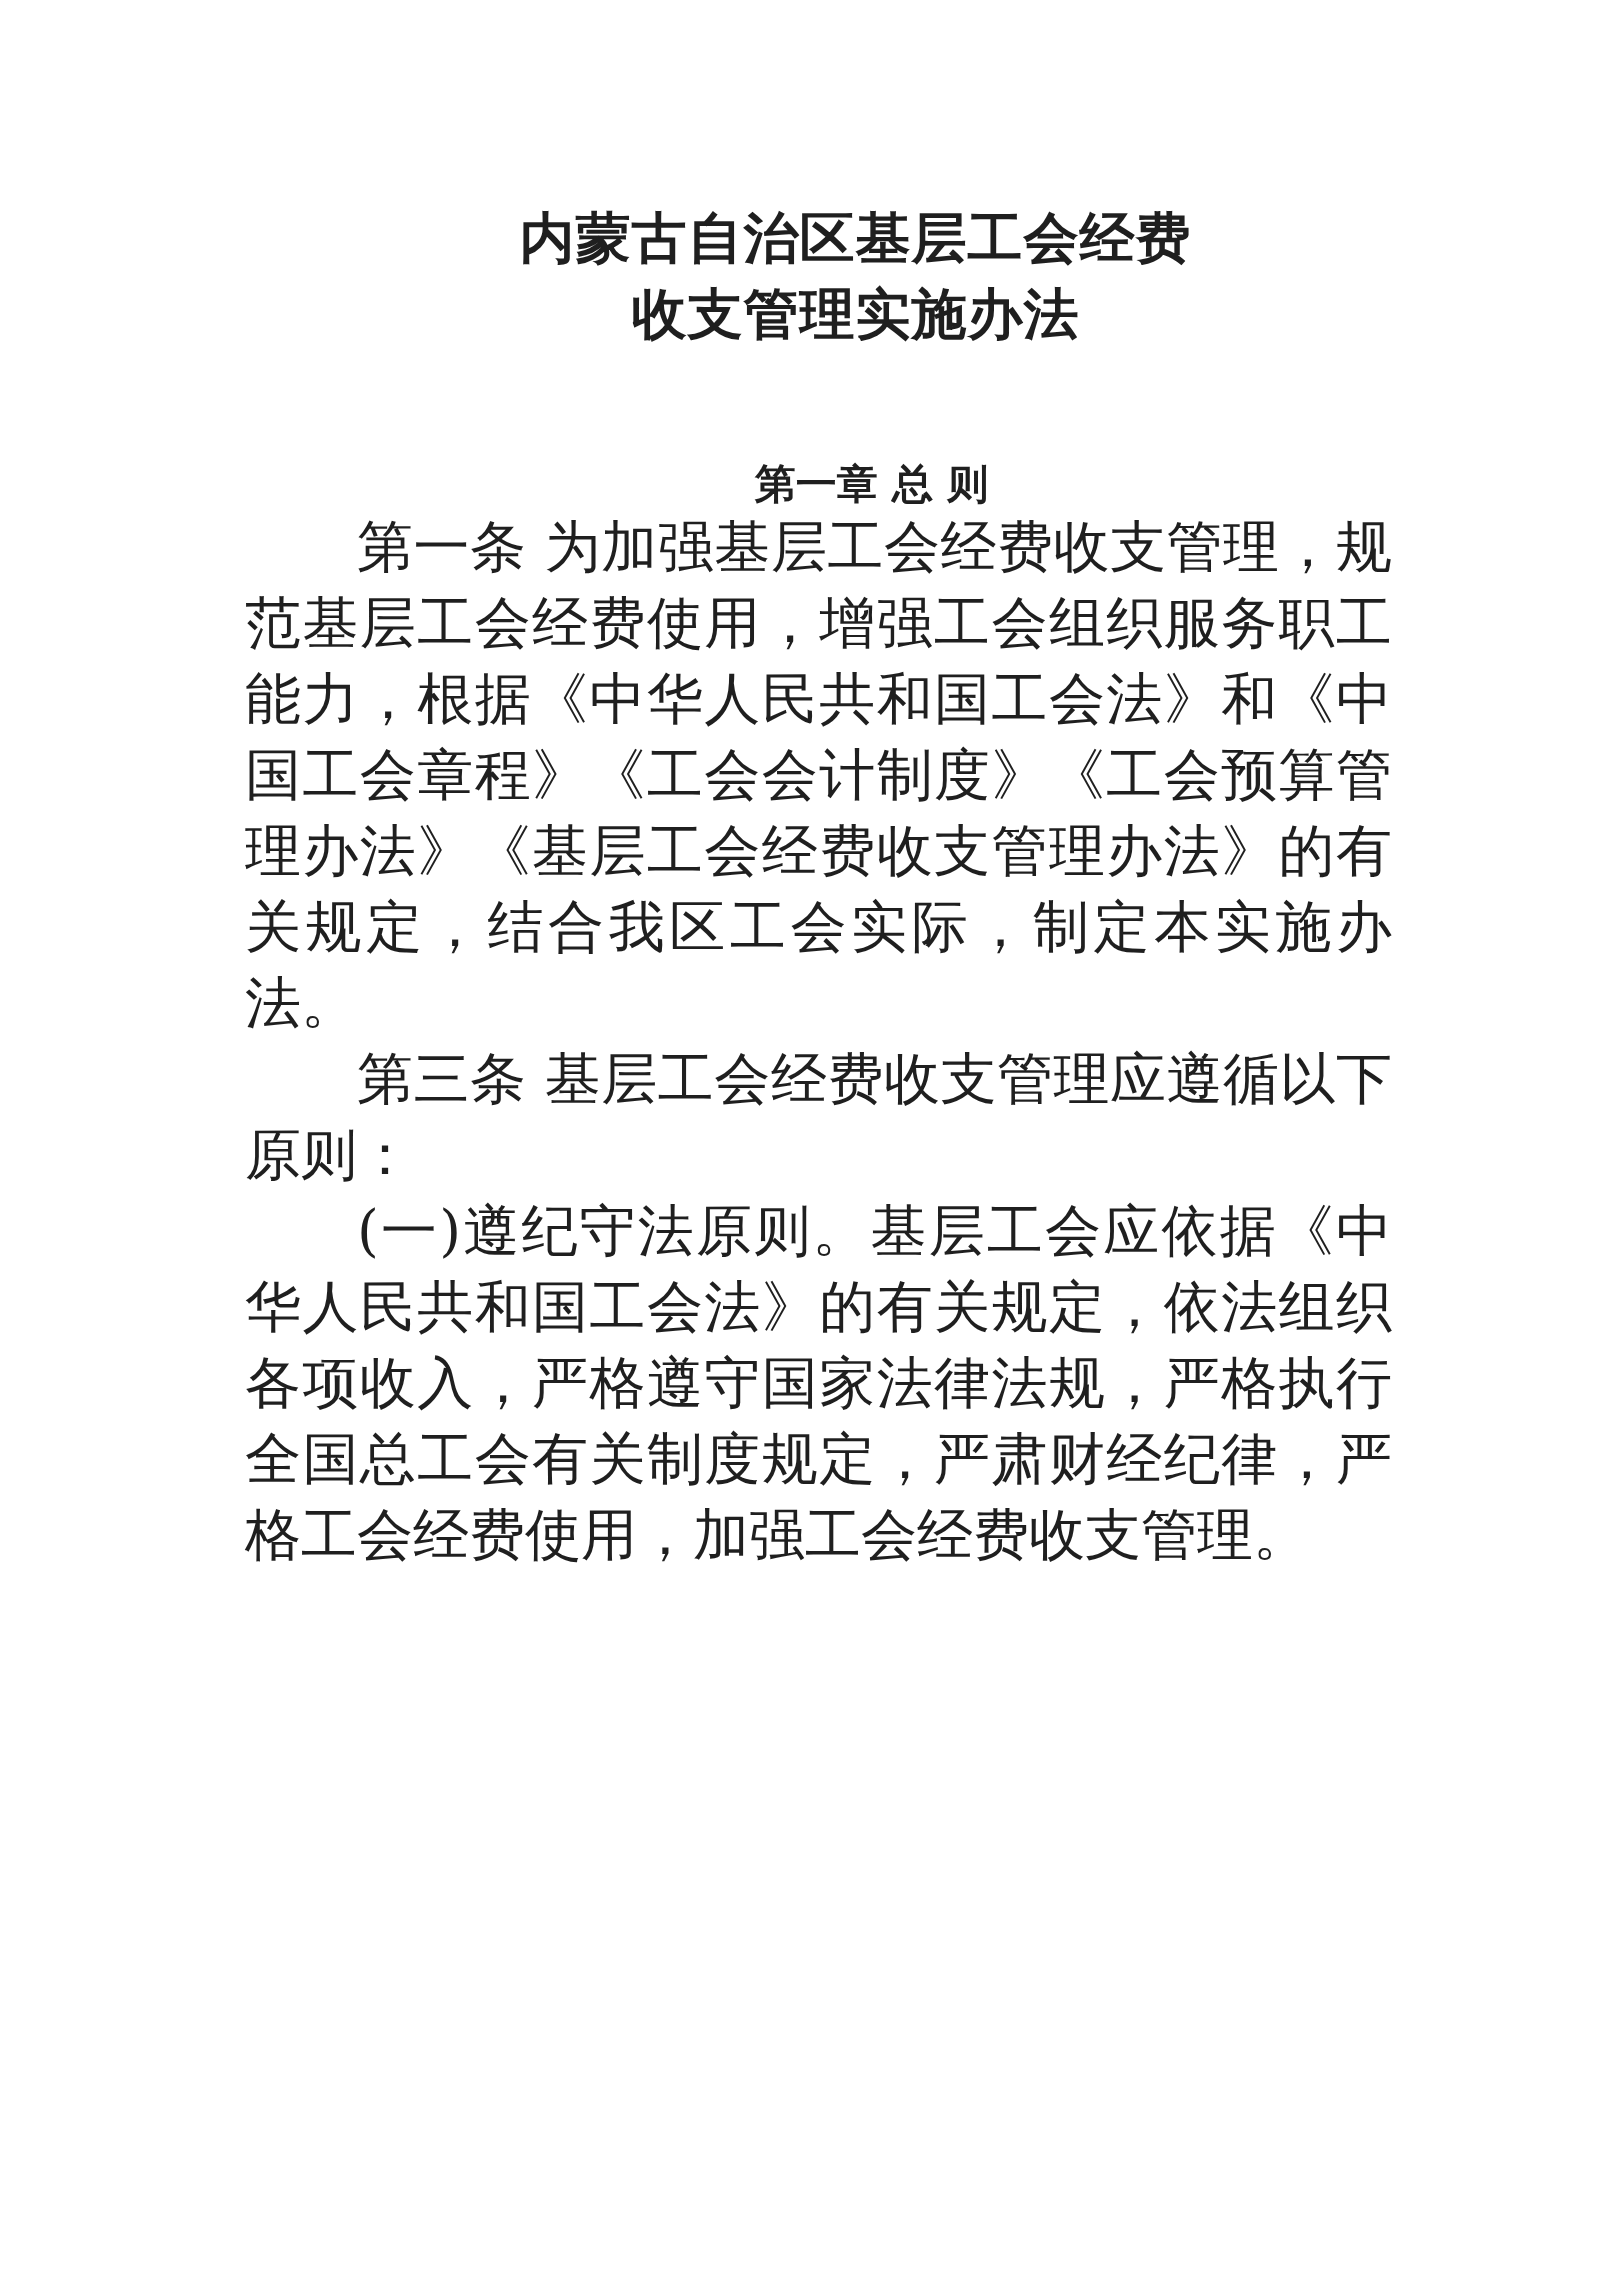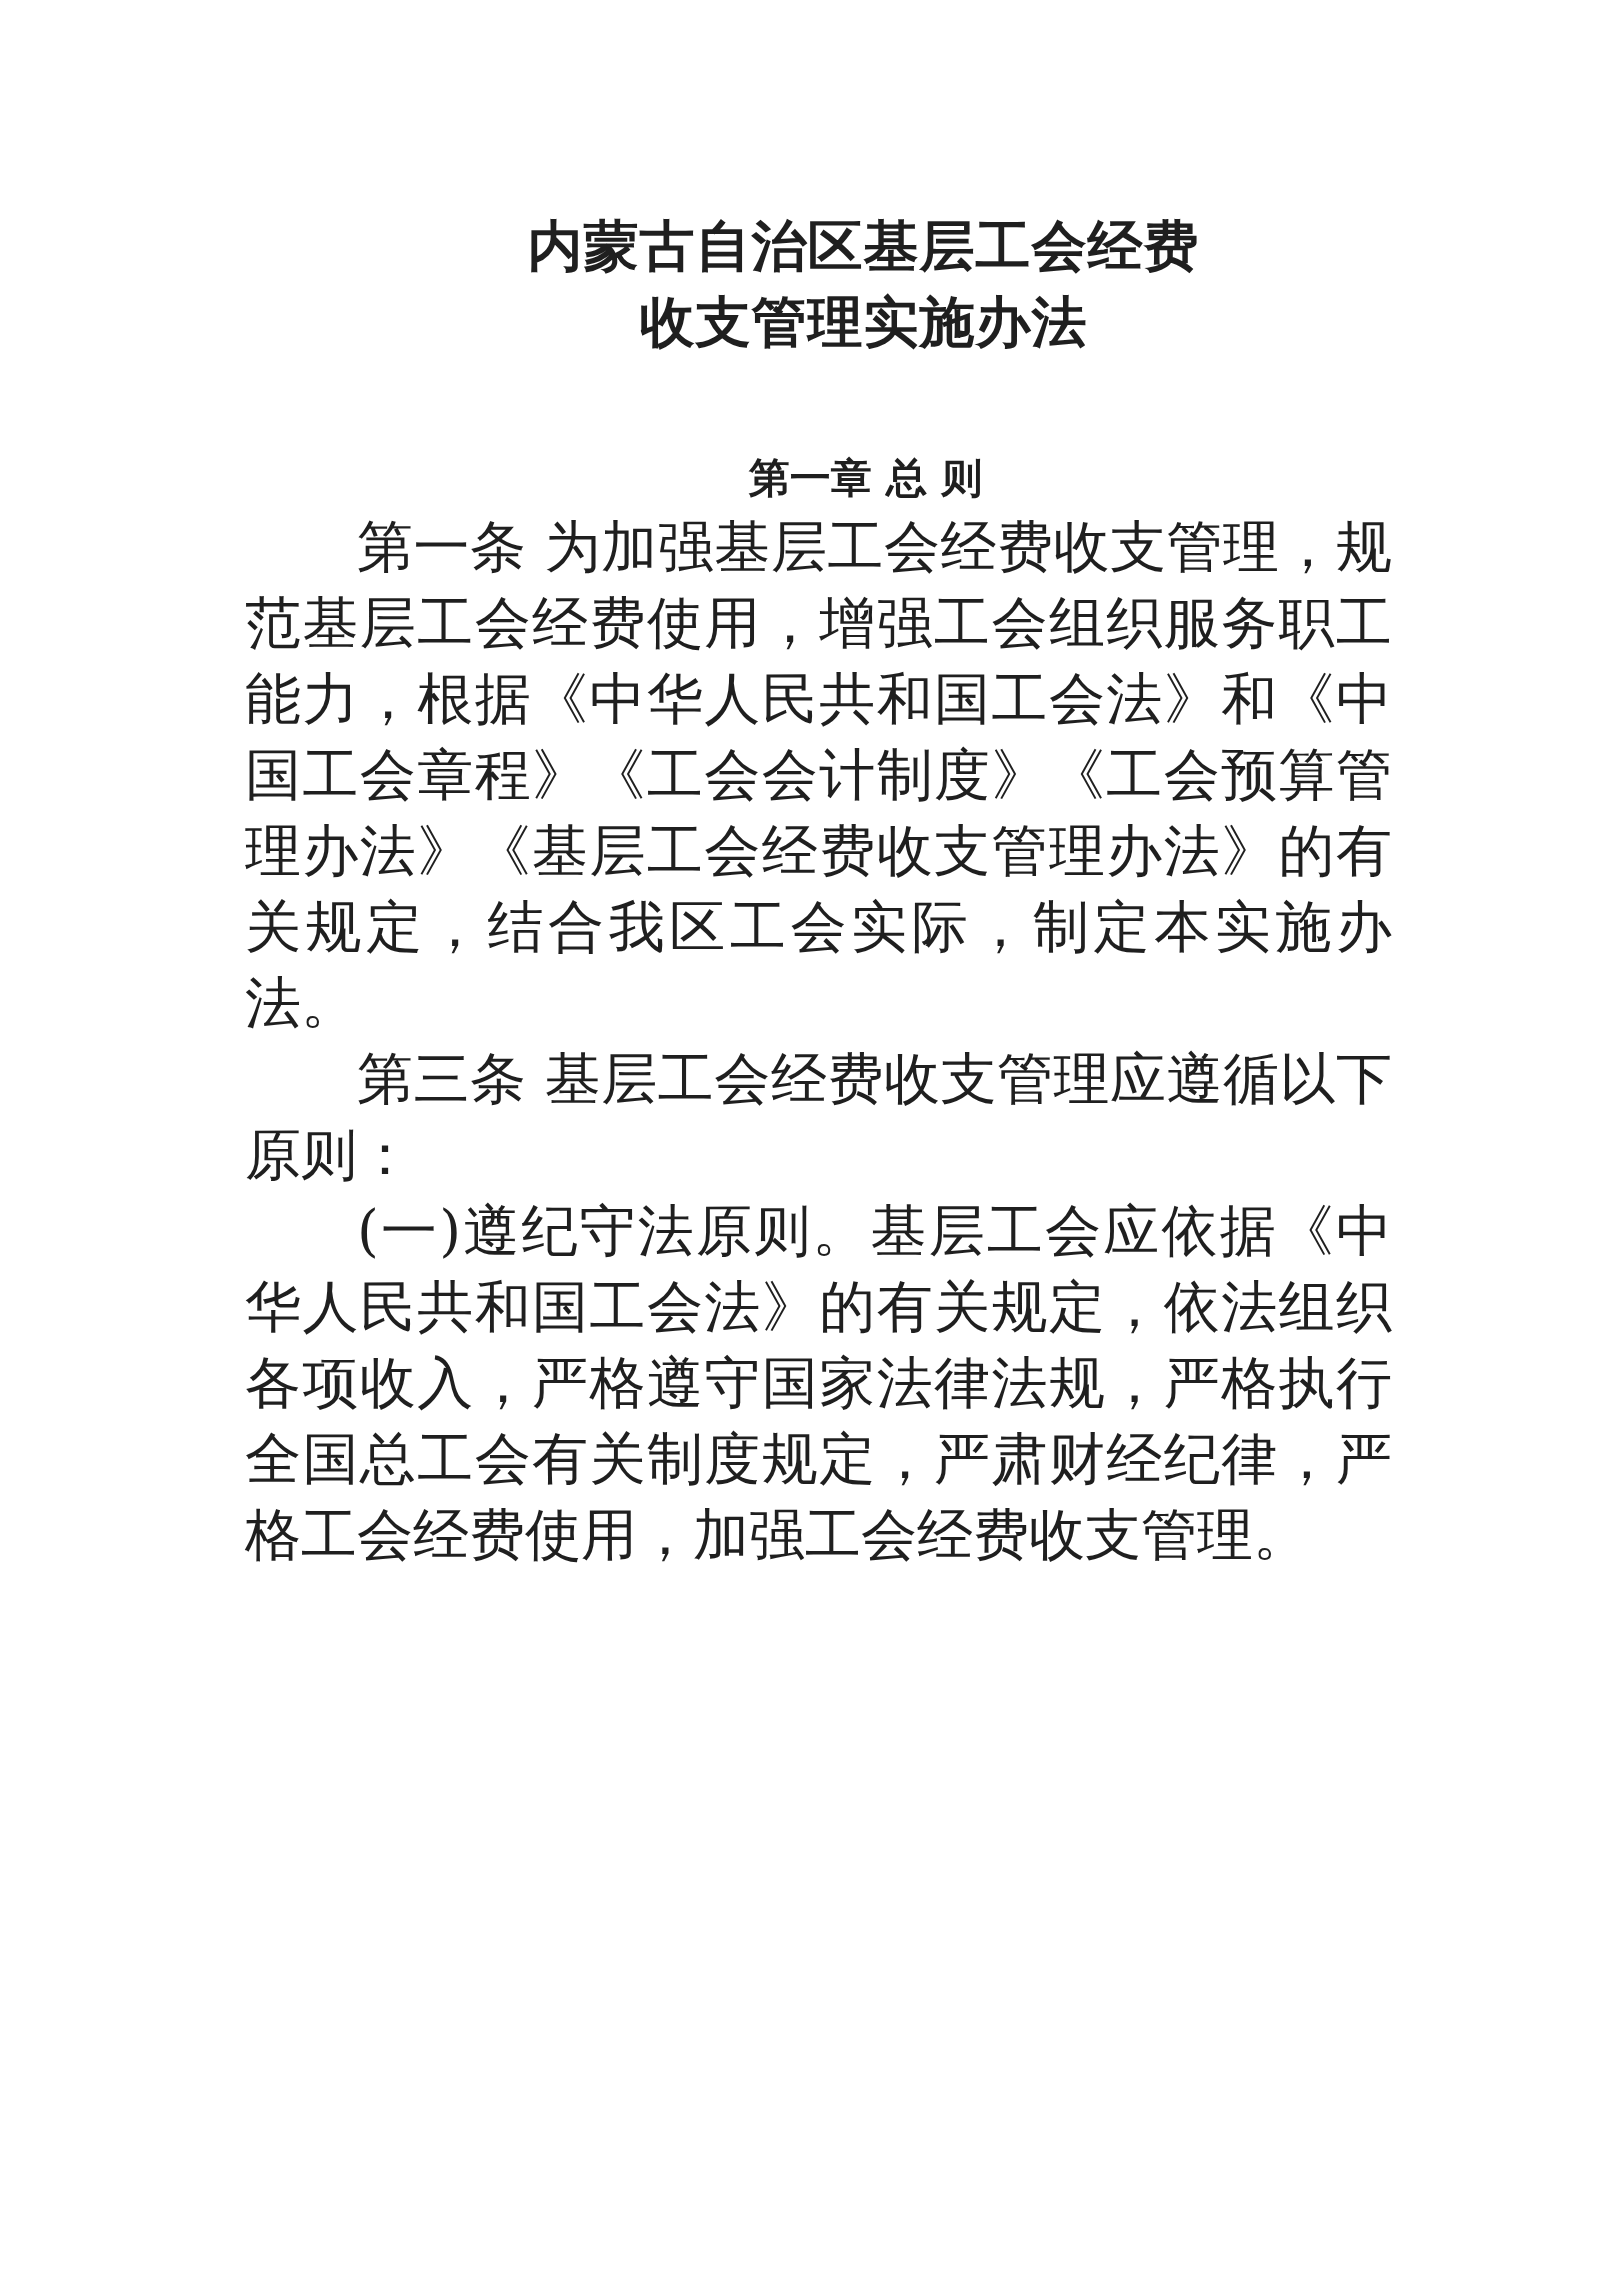--- a/index.html
+++ b/index.html
@@ -12,39 +12,39 @@
     width: 1619px;
     height: 2291px;
     background: #ffffff;
     overflow: hidden;
   }
   .doc-title {
     position: absolute;
     top: 196px;
     left: 245px;
     width: 1147px;
-    margin: 12px;
+    margin: 4px;
     transform: translateX(33px);
     text-align: center;
     font-family: "DejaVu Serif", "Liberation Serif", serif;
     font-weight: 700;
     font-size: 55px;
     line-height: 76px;
     letter-spacing: 1px;
     color: #1f1f1f;
   }
   .title-line {
     display: block;
   }
   .chapter-heading {
     position: absolute;
     top: 443px;
     left: 245px;
     width: 1147px;
-    margin: 10px;
+    margin: 16px;
     transform: translateX(37px);
     text-align: center;
     font-family: "DejaVu Sans", "Liberation Sans", sans-serif;
     font-weight: 700;
     font-size: 41px;
     line-height: 51px;
     color: #1f1f1f;
   }
   .body-text {
     position: absolute;

